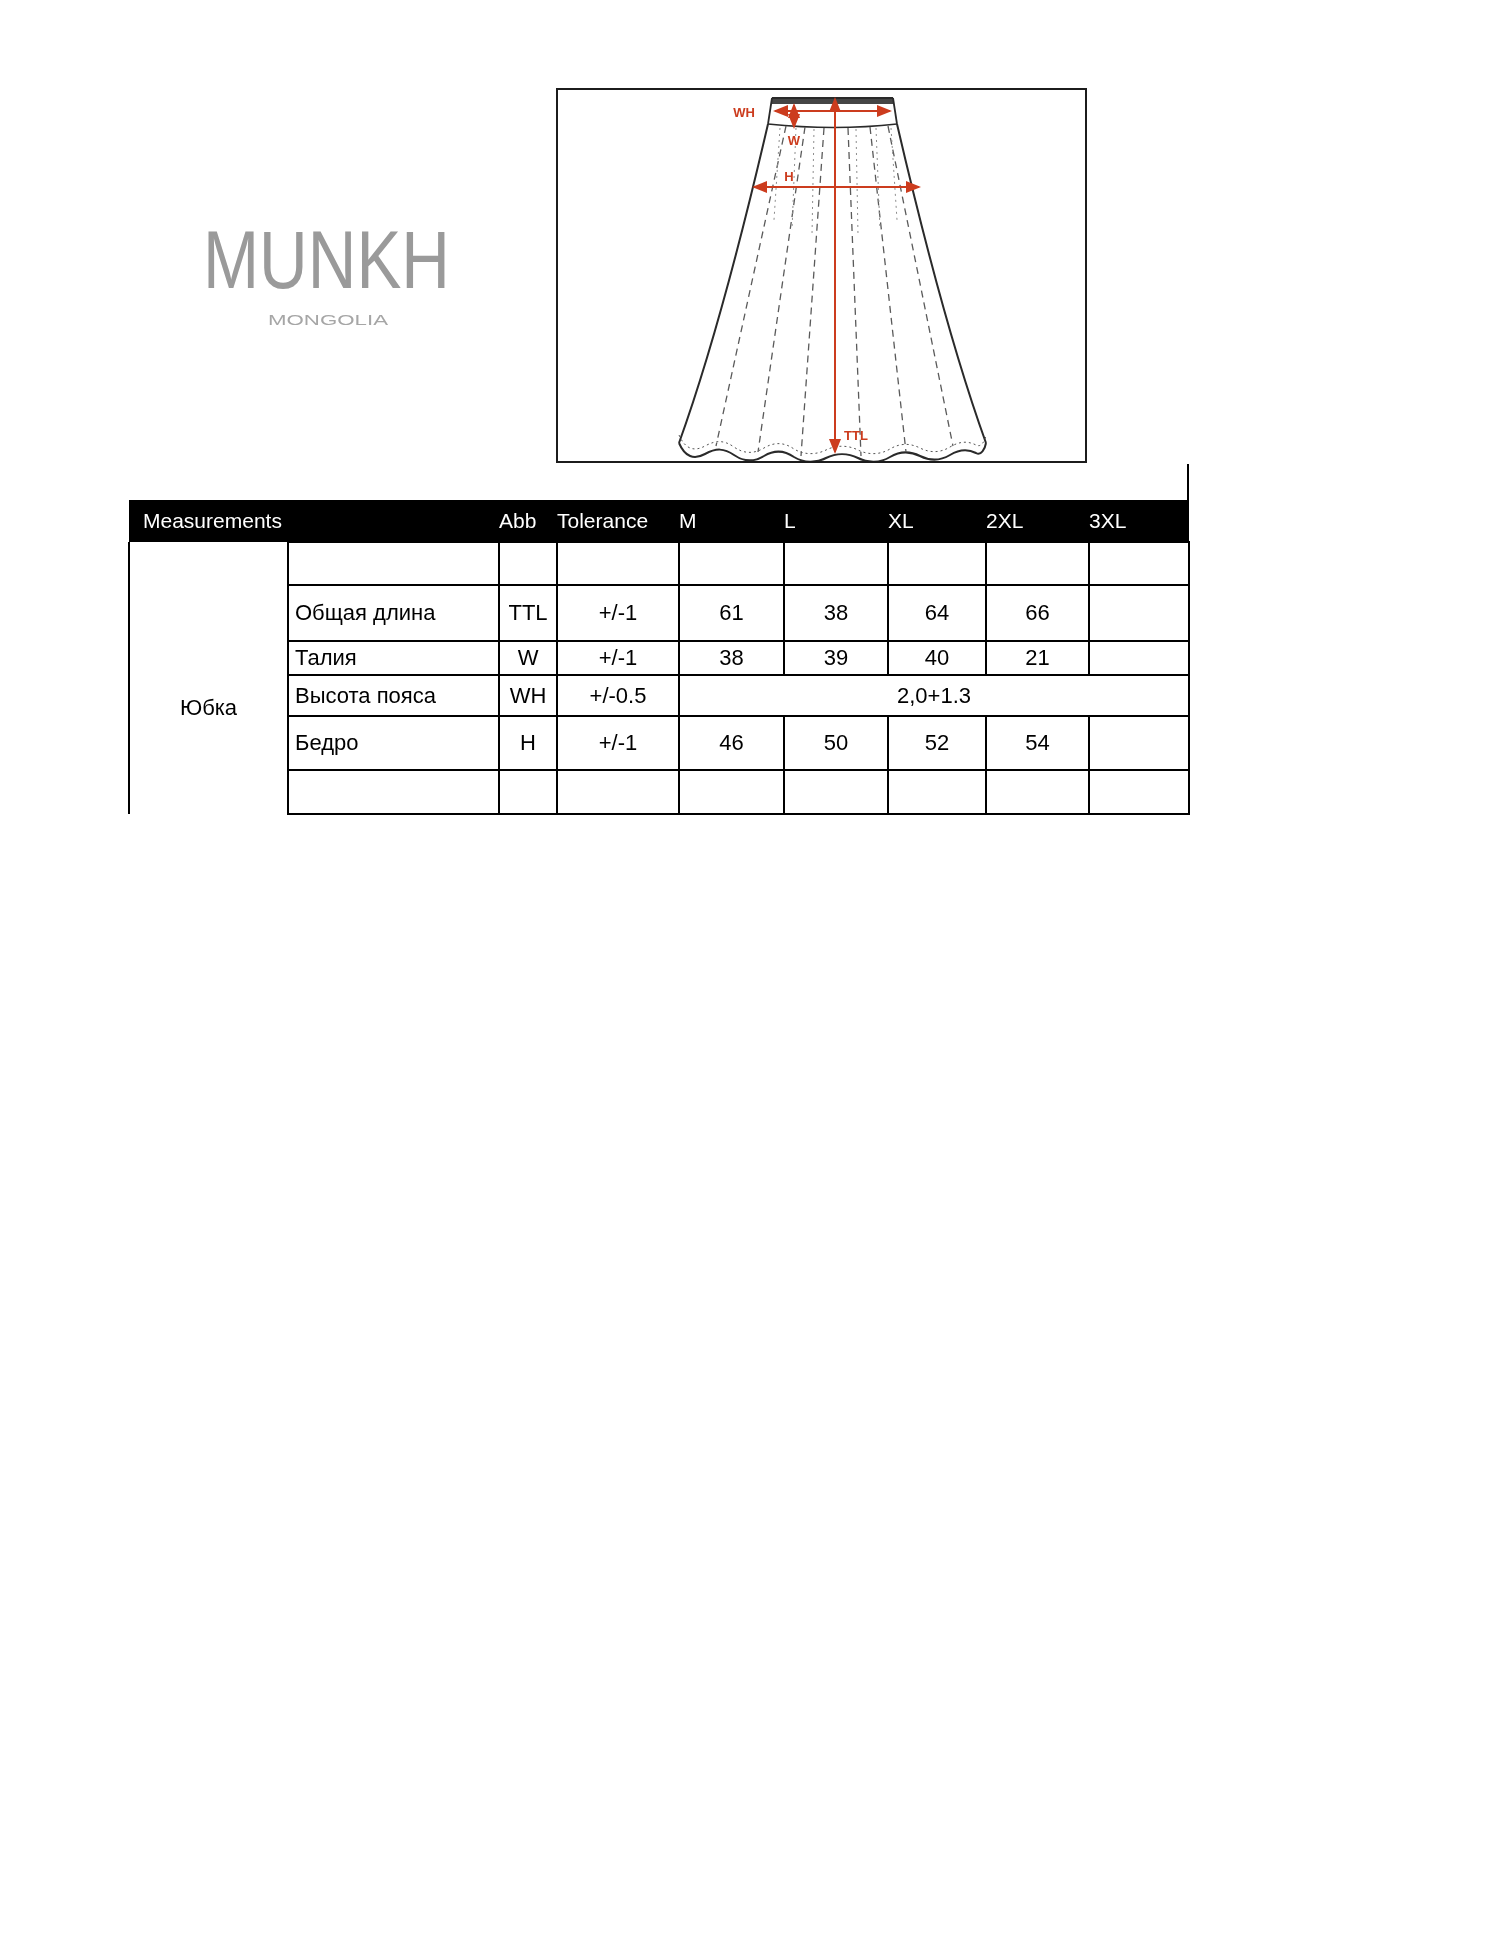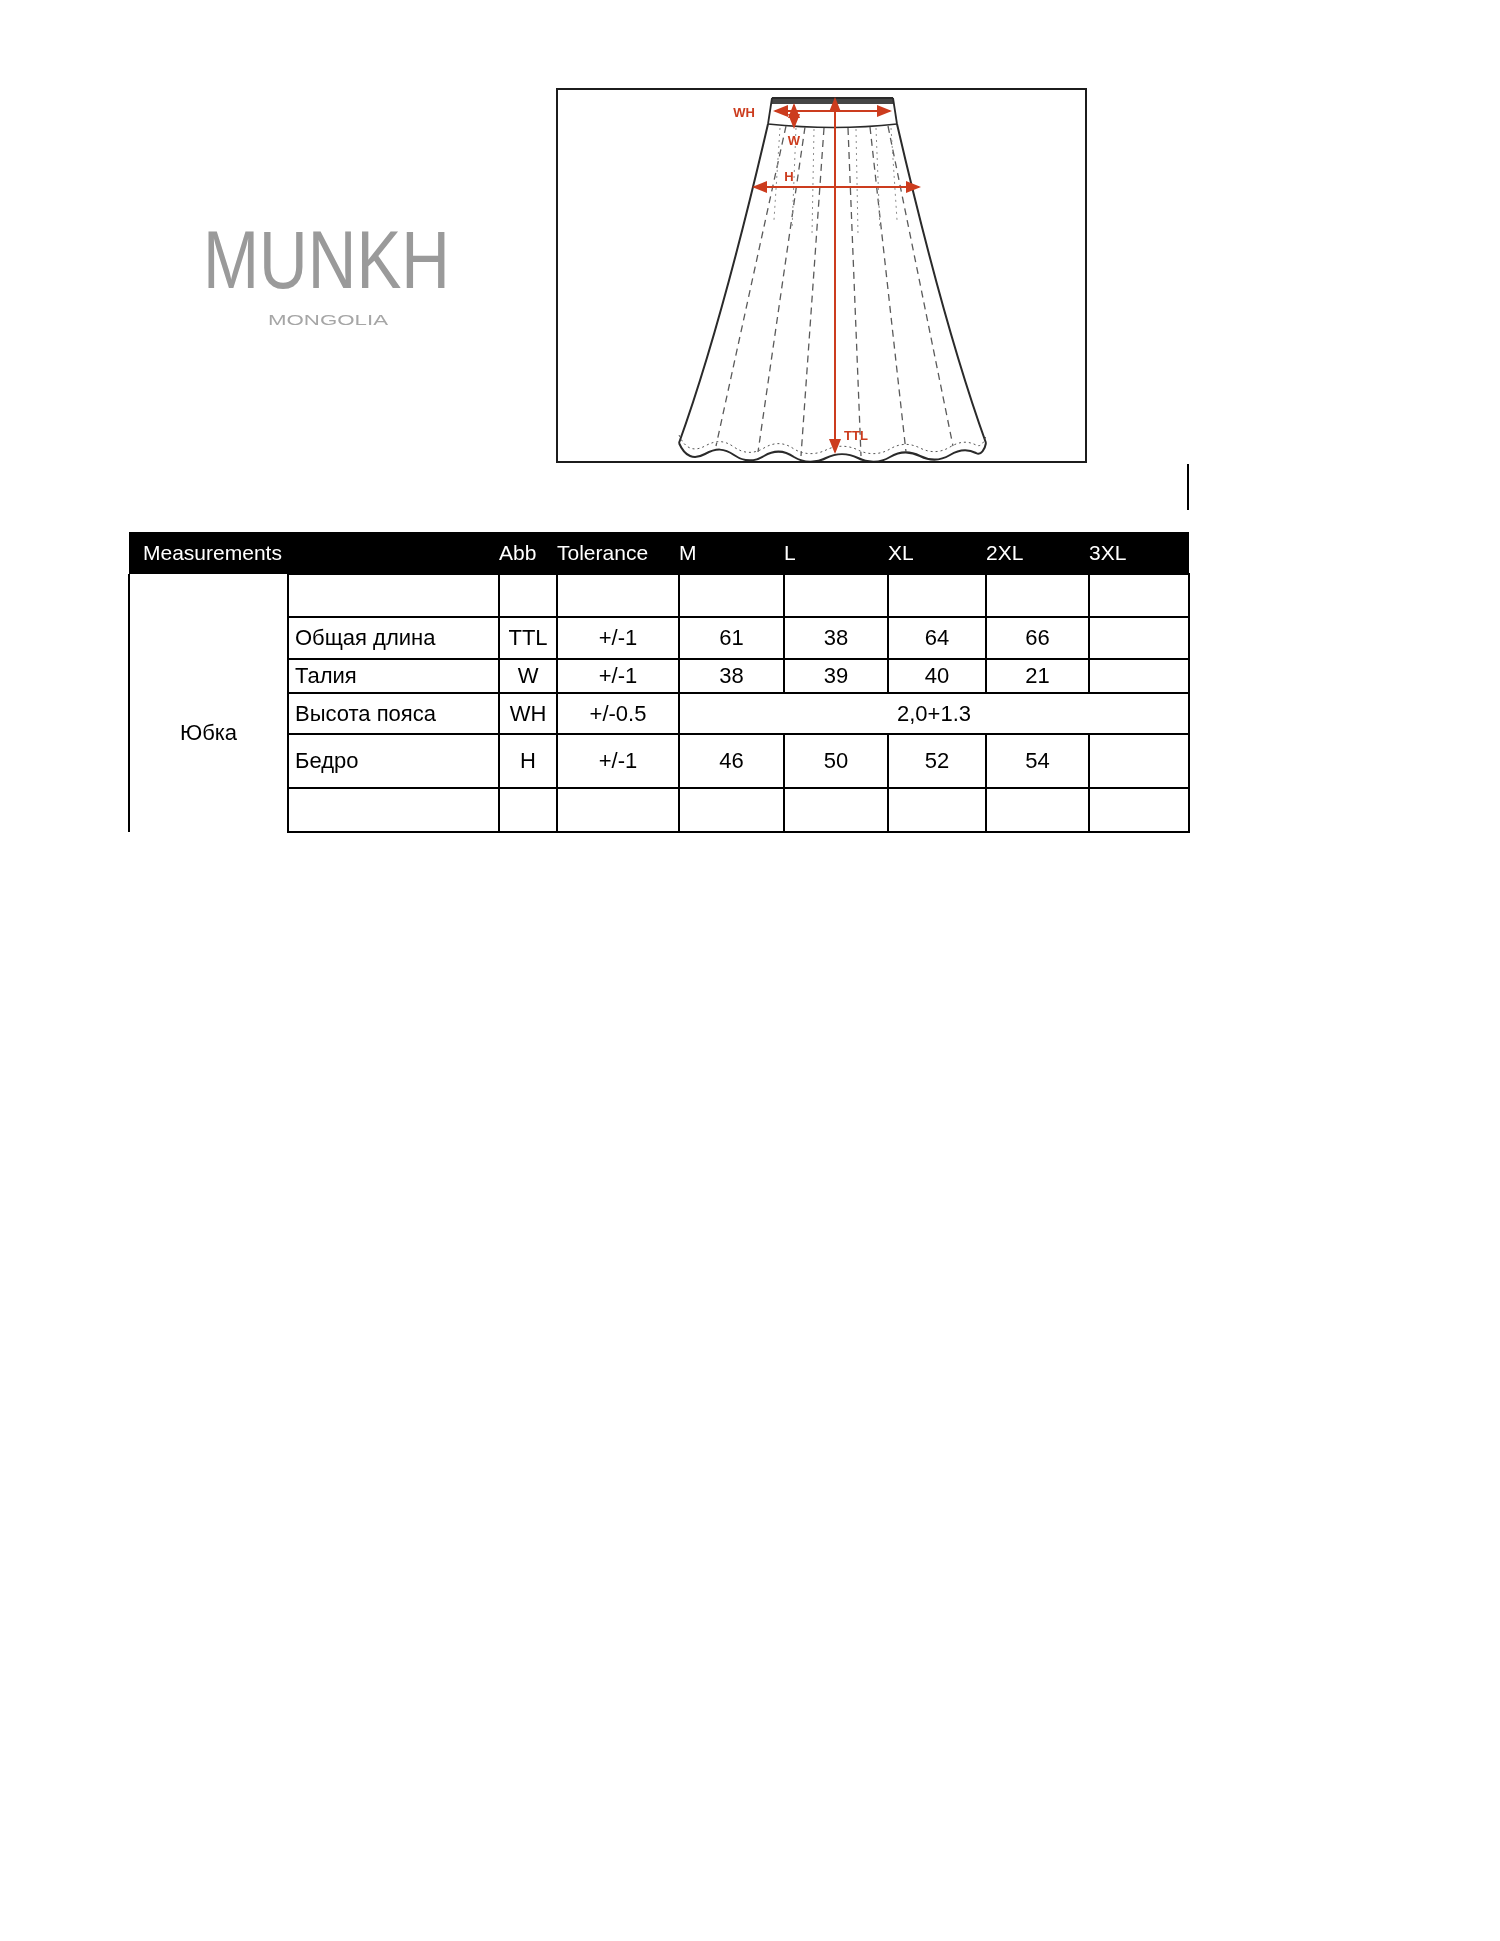--- a/index.html
+++ b/index.html
@@ -16,21 +16,21 @@
   
   .sketch-panel { position:absolute; left:556px; top:88px; width:531px; height:375px;
                   border:2px solid #1c1c1c; background:#ffffff; }
   .sketch-panel svg { display:block; width:527px; height:371px; }
   .red-label { font-family:"Liberation Sans", sans-serif; font-size:13px; font-weight:bold; fill:#cc3c1e; }
 
   
   .stray-line { position:absolute; left:1187px; top:464px; width:2px; height:46px; background:#000000; }
 
   
-  table.size-table { position:absolute; left:128px; top:532px; width:1060px;
+  table.size-table { position:absolute; left:128px; top:500px; width:1060px;
                      border-collapse:collapse; table-layout:fixed; color:#000; }
   table.size-table th {
       background:#000000; color:#ffffff; font-weight:normal; font-size:21px;
       height:42px; text-align:left; vertical-align:middle; border:none; padding:0;
   }
   table.size-table th.meas-head { text-align:left; padding-left:14px; }
   table.size-table td {
       border:2px solid #000000; font-size:22px; text-align:center;
       vertical-align:middle; padding:0; background:#ffffff;
   }
@@ -135,21 +135,21 @@
       <td rowspan="6" class="group-cell">Юбка</td>
       <td></td>
       <td></td>
       <td></td>
       <td></td>
       <td></td>
       <td></td>
       <td></td>
       <td></td>
     </tr>
-    <tr style="height:42px">
+    <tr style="height:56px">
       <td class="name-cell">Общая длина</td>
       <td>TTL</td>
       <td>+/-1</td>
       <td>61</td>
       <td>38</td>
       <td>64</td>
       <td>66</td>
       <td></td>
     </tr>
     <tr style="height:34px">

